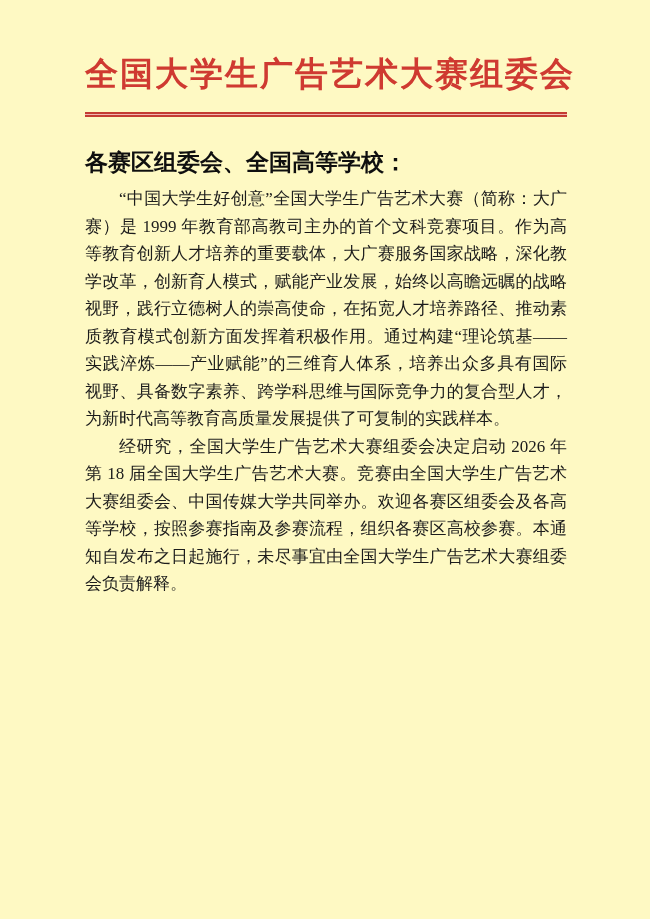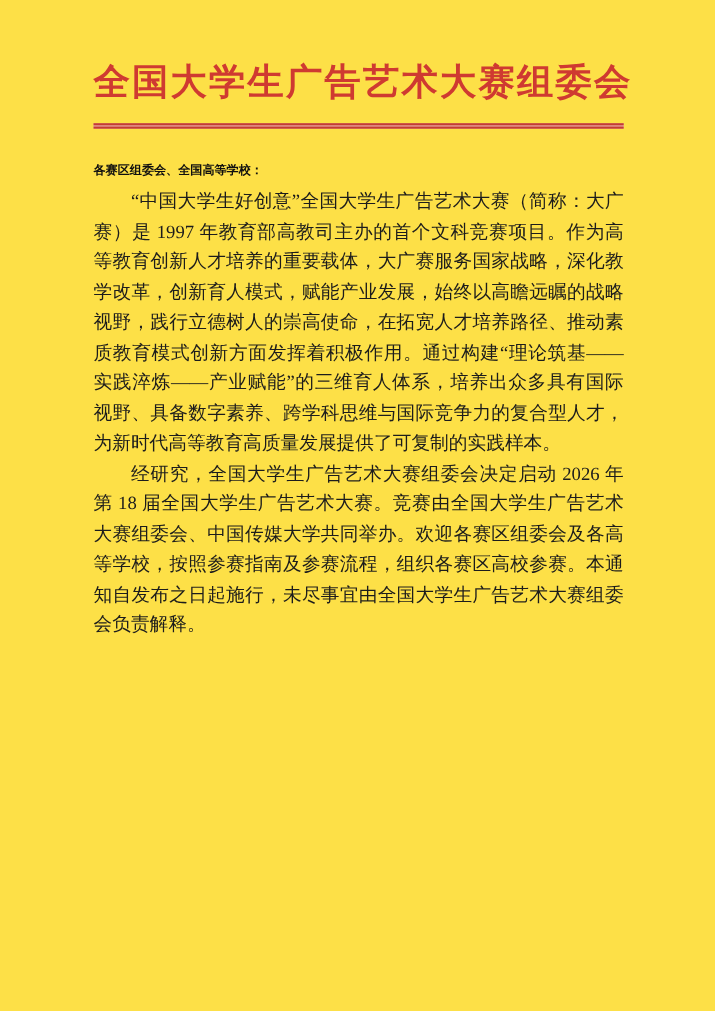--- a/index.html
+++ b/index.html
@@ -5,21 +5,21 @@
   html, body {
     margin: 0;
     padding: 0;
     background: #ffffff;
   }
   .page {
     position: relative;
     width: 650px;
     height: 919px;
     margin: 0 auto;
-    background: #fde047;
+    background: #fef9c3;
     box-sizing: border-box;
     padding: 52px 83px 26px 85px;
     display: flex;
     flex-direction: column;
     overflow: hidden;
     font-family: "Liberation Serif", "DejaVu Serif", serif;
     color: #1f1f1f;
   }
   .org-title {
     margin: 0;
@@ -52,21 +52,21 @@
     font-family: "Liberation Sans", "DejaVu Sans", sans-serif;
     font-weight: bold;
     font-size: 22px;
     color: #0f0f0f;
     letter-spacing: 0.5px;
   }
   .salutation {
     margin-top: 30px;
     font-family: "Liberation Sans", "DejaVu Sans", sans-serif;
     font-weight: bold;
-    font-size: 11px;
+    font-size: 23px;
     color: #0f0f0f;
   }
   .body-text {
     margin-top: 7px;
   }
   .body-text p {
     margin: 0;
     font-size: 17px;
     line-height: 27.5px;
     text-align: justify;
@@ -82,17 +82,17 @@
 
   <h1 class="org-title">全国大学生广告艺术大赛组委会</h1>
 
   <div class="red-divider"></div>
 
 
 
   <div class="salutation">各赛区组委会、全国高等学校：</div>
 
   <div class="body-text">
-    <p>“中国大学生好创意”全国大学生广告艺术大赛（简称：大广赛）是 1997 年教育部高教司主办的首个文科竞赛项目。作为高等教育创新人才培养的重要载体，大广赛服务国家战略，深化教学改革，创新育人模式，赋能产业发展，始终以高瞻远瞩的战略视野，践行立德树人的崇高使命，在拓宽人才培养路径、推动素质教育模式创新方面发挥着积极作用。通过构建“理论筑基——实践淬炼——产业赋能”的三维育人体系，培养出众多具有国际视野、具备数字素养、跨学科思维与国际竞争力的复合型人才，为新时代高等教育高质量发展提供了可复制的实践样本。</p>
+    <p>“中国大学生好创意”全国大学生广告艺术大赛（简称：大广赛）是 1999 年教育部高教司主办的首个文科竞赛项目。作为高等教育创新人才培养的重要载体，大广赛服务国家战略，深化教学改革，创新育人模式，赋能产业发展，始终以高瞻远瞩的战略视野，践行立德树人的崇高使命，在拓宽人才培养路径、推动素质教育模式创新方面发挥着积极作用。通过构建“理论筑基——实践淬炼——产业赋能”的三维育人体系，培养出众多具有国际视野、具备数字素养、跨学科思维与国际竞争力的复合型人才，为新时代高等教育高质量发展提供了可复制的实践样本。</p>
     <p>经研究，全国大学生广告艺术大赛组委会决定启动 2026 年第 18 届全国大学生广告艺术大赛。竞赛由全国大学生广告艺术大赛组委会、中国传媒大学共同举办。欢迎各赛区组委会及各高等学校，按照参赛指南及参赛流程，组织各赛区高校参赛。本通知自发布之日起施行，未尽事宜由全国大学生广告艺术大赛组委会负责解释。</p>
   </div>
 
 </div>
 
 </body></html>

